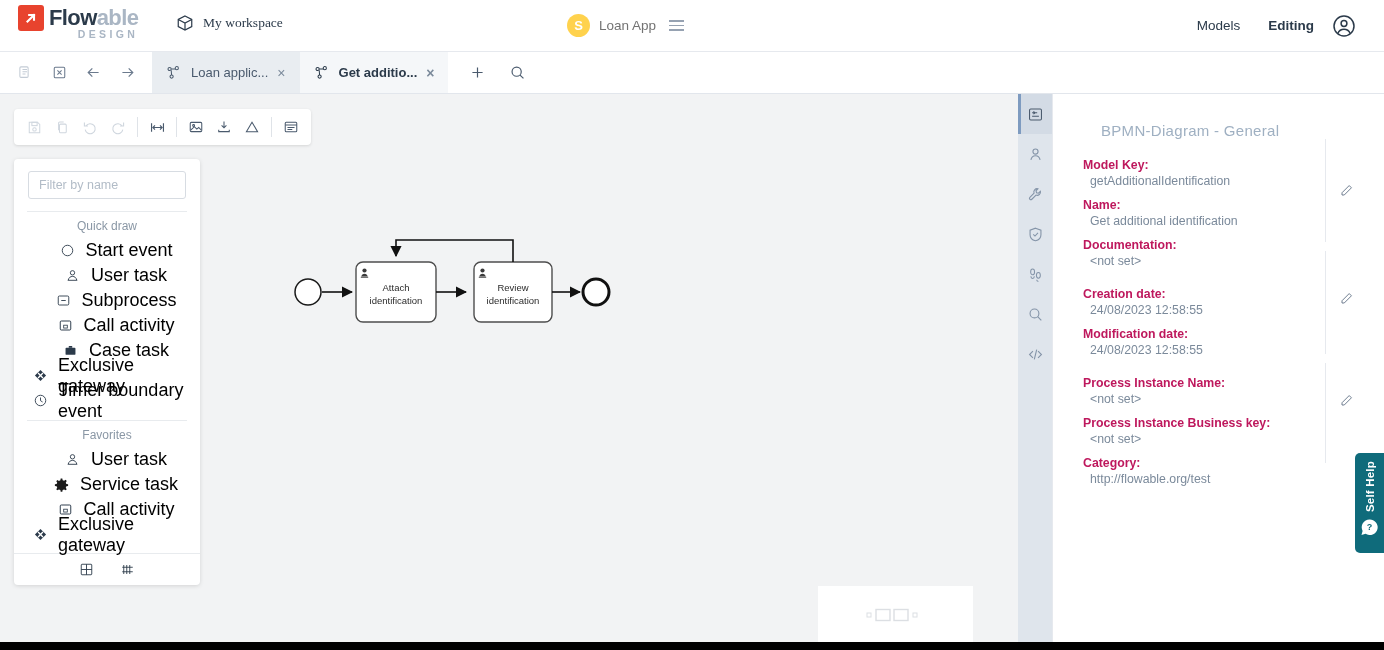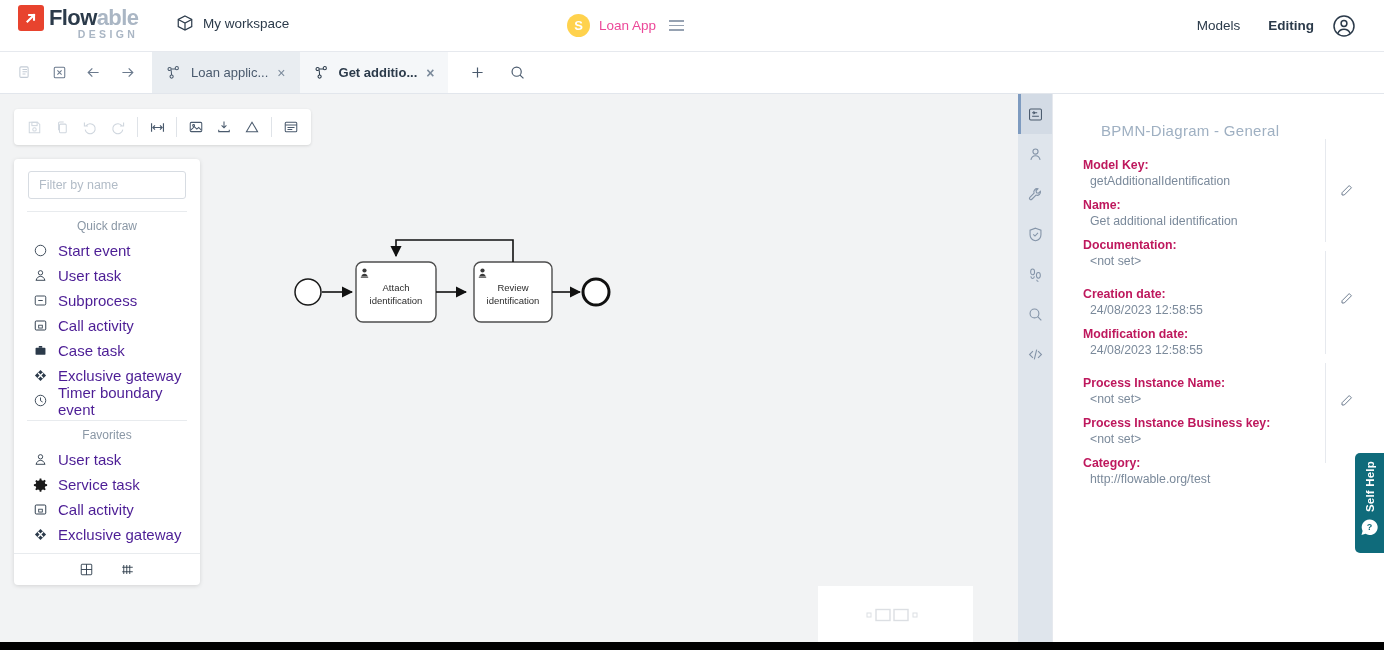--- a/index.html
+++ b/index.html
@@ -25,34 +25,34 @@
   .logo-text-block { display: flex; flex-direction: column; }
   .logo-word { font-size: 22px; font-weight: bold; letter-spacing: -0.6px; line-height: 25px; }
   .logo-word .dk { color: #2b3a4a; }
   .logo-word .lt { color: #aab6c4; }
   .logo-sub {
     font-size: 10.5px; letter-spacing: 3.4px; color: #aab6c4;
     font-weight: bold; text-align: right; margin-top: -2px;
   }
   .ws-wrap {
     position: absolute; left: 176px; top: 14px;
-    display: flex; align-items: center; gap: 9px;
+    display: flex; align-items: center; gap: 9px; font-family: Liberation Serif, serif;
   }
   .ws-label { font-size: 13.5px; color: #2b3a4a; }
 
   .app-wrap {
     position: absolute; left: 567px; top: 14px;
     display: flex; align-items: center; gap: 9px;
   }
   .app-avatar {
     width: 23px; height: 23px; border-radius: 50%; background: #ffd24d;
     color: #ffffff; font-size: 13px; font-weight: bold;
     display: flex; align-items: center; justify-content: center;
   }
-  .app-name { font-size: 13.5px; color: #ec4899; }
+  .app-name { font-size: 13.5px; color: #737373; }
   .hamburger { display: flex; flex-direction: column; gap: 3px; cursor: pointer; margin-left: 4px; }
   .hamburger i { display: block; width: 15px; height: 1.6px; background: #96a2b2; }
 
   .nav-right { position: absolute; right: 70px; top: 18px; display: flex; align-items: flex-end; gap: 28px; }
   .nav-item { font-size: 13.5px; color: #2b3a4a; cursor: pointer; }
   .nav-item.active { font-weight: bold; }
   .avatar-btn { position: absolute; right: 28px; top: 14px; cursor: pointer; }
 
   
   .tabbar {
@@ -107,22 +107,23 @@
     outline: none; background: #fff;
   }
   .filter-input::placeholder { color: #b2bcc7; }
   .pal-sep { height: 1px; background: #e8ebee; margin: 0 13px; }
   .pal-title {
     text-align: center; font-size: 12px; color: #8a97a5;
     padding: 7px 0 5px 0;
   }
   .pal-item {
     display: flex; align-items: center; gap: 10px;
-    padding: 4px 0 4px 18px; font-size: 15px; color: #4c1d95; cursor: pointer;
+    padding: 4px 0 4px 18px; font-size: 18px; color: #000000; cursor: pointer;
     height: 25px;
+    justify-content: center;
   }
   .pal-ico { width: 16px; height: 16px; display: flex; align-items: center; justify-content: center; flex: 0 0 16px; }
   .pal-footer {
     display: flex; align-items: center; justify-content: center; gap: 26px;
     border-top: 1px solid #e8ebee; margin-top: 6px; height: 32px;
   }
   .pal-footer div { cursor: pointer; display: flex; align-items: center; justify-content: center; }
 
   
   .bpmn { position: absolute; left: 280px; top: 130px; }

